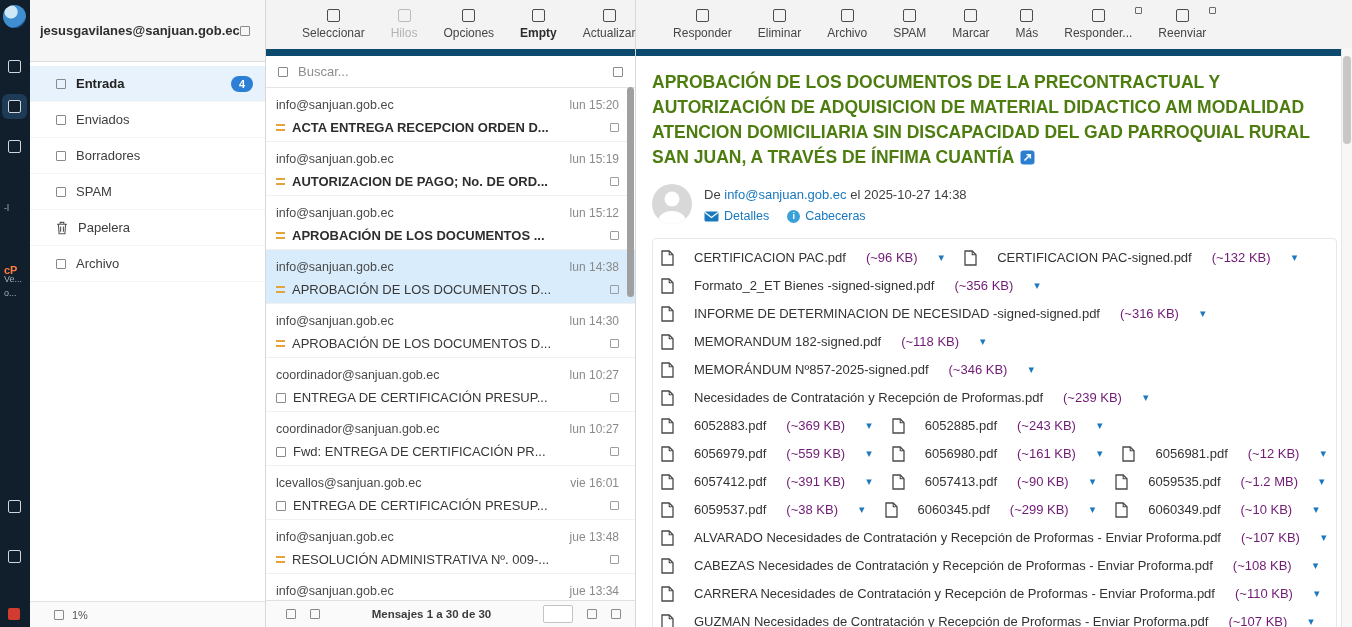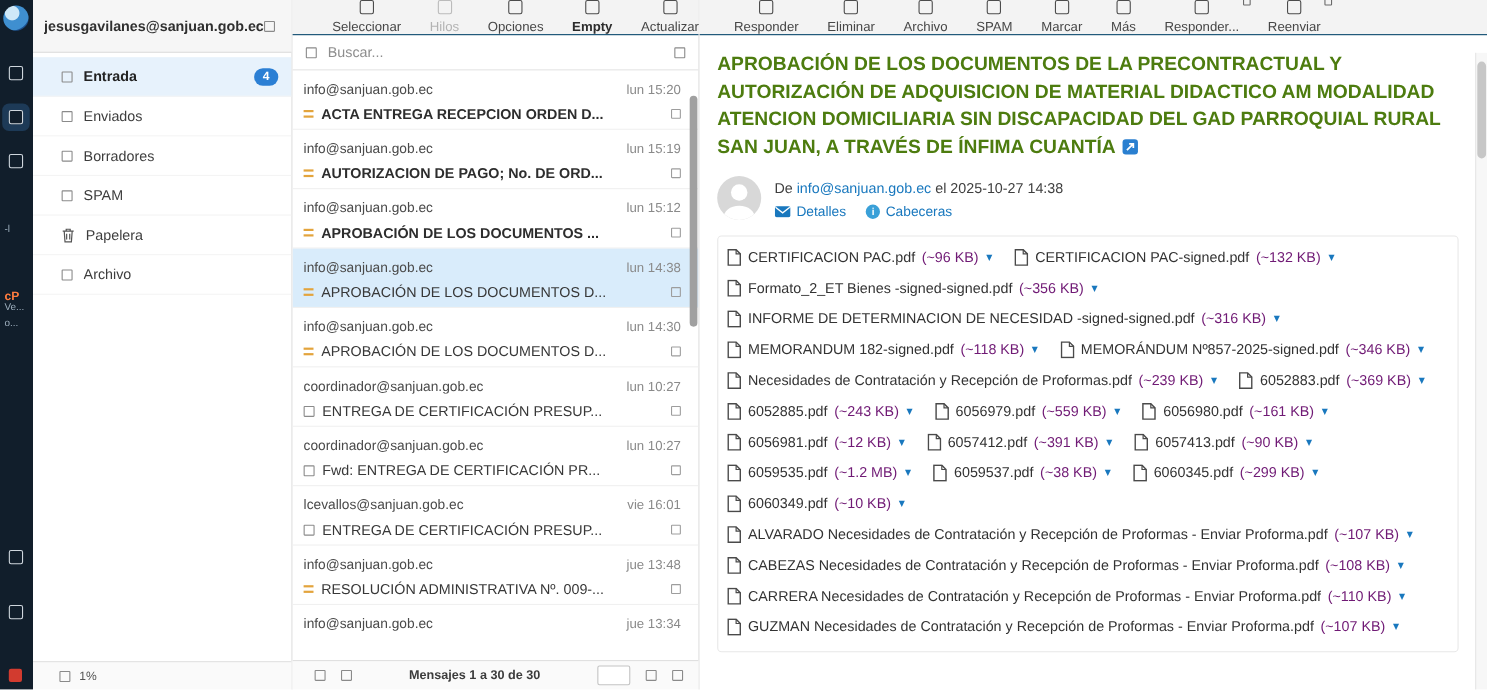--- a/index.html
+++ b/index.html
@@ -12,41 +12,41 @@
   .dock-logo { position:absolute; top:5px; left:3px; width:23px; height:23px; border-radius:50%;
     background: radial-gradient(circle at 35% 30%, #cfe8f8 0 28%, #3f8fd0 32% 70%, #1b4f8e 74%); }
   .dock-sq { position:absolute; left:8px; width:13px; height:13px; border:1.5px solid #cfd6dd; border-radius:2px; }
   .dock-sq.active { box-shadow:0 0 0 6px #1d3a57; }
   .dock-text { position:absolute; left:4px; color:#9fb0bf; font-size:9px; white-space:nowrap; }
   .dock-cp { color:#ff7c3f; font-weight:bold; font-size:11px; }
   .dock-red { position:absolute; left:8px; width:12px; height:12px; background:#d23b2f; border-radius:2px; }
 
   
   .folders { width:236px; flex:none; display:flex; flex-direction:column; border-right:1px solid #d8d8d8; background:#fff; }
-  .account-header { height:48px; flex:none; display:flex; align-items:center; gap:0; padding:0 10px;
+  .account-header { height:62px; flex:none; display:flex; align-items:center; gap:0; padding:0 10px;
     background:#f6f6f6; border-bottom:1px solid #dcdcdc; font-size:13px; font-weight:bold; color:#2f2f2f; }
   .account-header .label { overflow:hidden; white-space:nowrap; }
   .folder-list { flex:1; overflow:hidden; padding-top:4px; }
   .folder { height:36px; display:flex; align-items:center; gap:10px; padding:0 12px 0 26px; cursor:default;
     border-bottom:1px solid #f4f4f4; font-size:13px; color:#3d3d3d; }
   .folder.selected { background:#e7f2fc; font-weight:bold; color:#222; }
   .folder .flabel { flex:1; white-space:nowrap; overflow:hidden; }
   .badge { background:#2b7fd4; color:#fff; font-size:11px; font-weight:bold; border-radius:9px;
     padding:1px 8px; line-height:14px; }
   .ficon-trash { display:none; }
   .folder.trash .ficon-trash { display:inline-block; }
   .quota-row { height:26px; flex:none; border-top:1px solid #e2e2e2; display:flex; align-items:center; gap:8px;
     padding:0 14px 0 24px; font-size:11px; color:#555; background:#fafafa; }
 
   
   .sq { display:inline-block; flex:none; width:10px; height:10px; border:1px solid #8a8a8a; border-radius:1px; background:transparent; }
   .sq.lg { width:13px; height:13px; border-width:1.5px; border-color:#4c4c4c; border-radius:2px; }
 
   
-  .toolbar { height:32px; flex:none; background:#f3f3f3; border-bottom:1px solid #0c4a6e;
+  .toolbar { height:56px; flex:none; background:#f3f3f3; border-bottom:7px solid #0c4a6e;
     display:flex; align-items:center; gap:22px; }
   .tbtn { position:relative; display:flex; flex-direction:column; align-items:center; gap:4px; cursor:pointer; padding:2px 2px; }
   .tb-label { font-size:12px; color:#464646; white-space:nowrap; }
   .tbtn.disabled .tb-label { color:#b3b3b3; }
   .tbtn.disabled .sq.lg { border-color:#bbb; }
   .tbtn.bold .tb-label { font-weight:bold; color:#2c2c2c; }
   .menu-sq { display:none; position:absolute; top:0; right:-8px; width:7px; height:7px; border:1px solid #6a6a6a; border-radius:1px; }
   .tbtn.has_menu .menu-sq { display:block; }
 
   
@@ -88,21 +88,21 @@
   .avatar { width:40px; height:40px; border-radius:50%; background:#d8d8d8; overflow:hidden; flex:none; }
   .sender-lines { display:flex; flex-direction:column; gap:7px; padding-top:3px; }
   .sender-line1 { font-size:13px; color:#3f3f3f; }
   .link { color:#1978be; text-decoration:none; cursor:pointer; }
   .sender-line2 { display:flex; align-items:center; gap:18px; font-size:12.5px; }
   .mini-action { display:flex; align-items:center; gap:5px; color:#1978be; cursor:pointer; }
   .info-circle { width:13px; height:13px; border-radius:50%; background:#3aa0d8; color:#fff; font-size:9px; font-weight:bold;
     display:flex; align-items:center; justify-content:center; font-style:normal; }
   .attachments { margin-top:14px; border:1px solid #e8e8e8; border-radius:4px; padding:9px 10px 4px 8px;
     display:flex; flex-wrap:wrap; column-gap:20px; }
-  .att { display:flex; align-items:center; gap:6px; height:19px; margin-bottom:9px; cursor:pointer; white-space:nowrap;justify-content:center; }
+  .att { display:flex; align-items:center; gap:20px; height:19px; margin-bottom:9px; cursor:pointer; white-space:nowrap;justify-content:center; }
   .att-name { font-size:13px; color:#333; }
   .att-size { font-size:13px; color:#701a75; }
   .att-caret { color:#1978be; font-size:11px; margin-left:1px; }
 
   
   .win-scrollbar { position:absolute; right:0; top:48px; bottom:0; width:11px; background:#f7f7f7; border-left:1px solid #e6e6e6; }
   .win-scroll-thumb { position:absolute; top:8px; left:1px; width:8px; height:88px; background:#c7c7c7; border-radius:4px; }
 </style>
 </head>
 <body>

